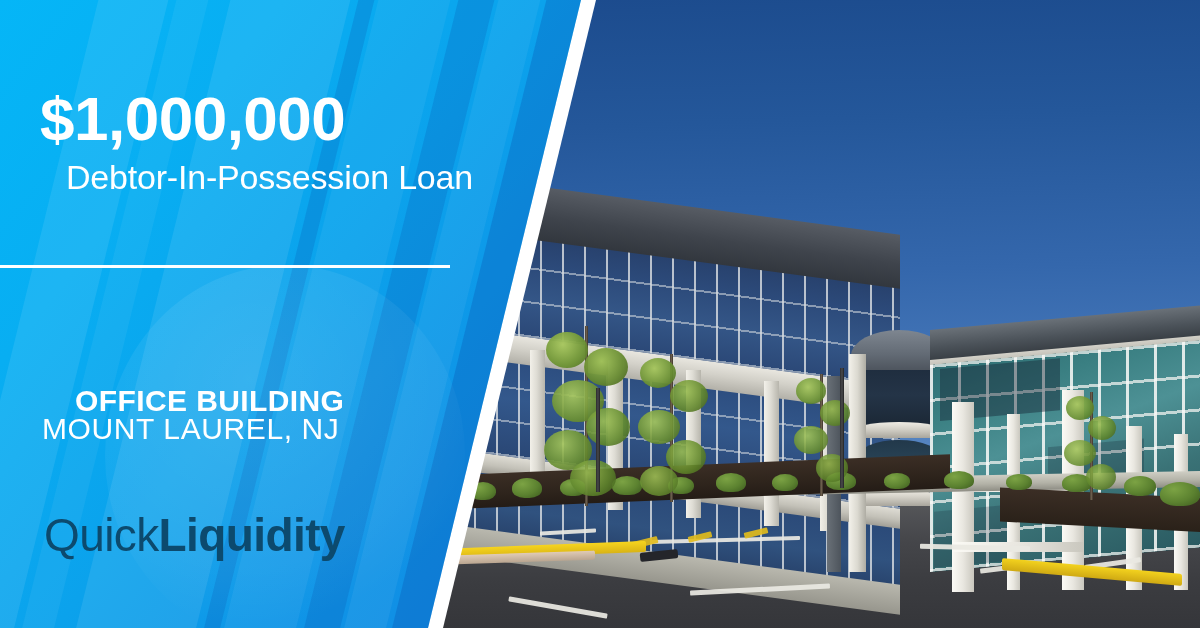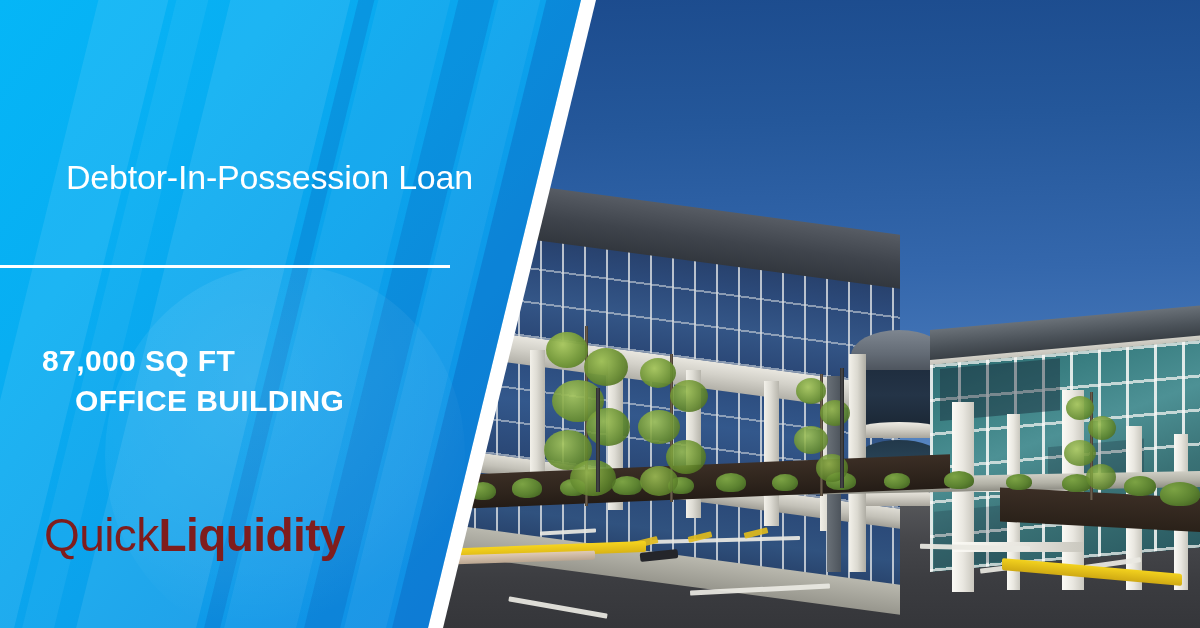--- a/index.html
+++ b/index.html
@@ -269,21 +269,21 @@
     font-size:30px; font-weight:bold; letter-spacing:.4px;
     color:#ffffff; line-height:1.12;margin-left:33px;
   }
   .location{
     position:absolute; left:42px; top:412px;
     font-size:30px; font-weight:300; letter-spacing:.6px;
     color:#ffffff; line-height:1.12;
   }
   .logo{
     position:absolute; left:44px; top:512px;
-    font-size:46px; line-height:1; color:#7f1d1d;
+    font-size:46px; line-height:1; color:#0c4a6e;
     white-space:nowrap;
   }
   .logo .lq-quick{ font-weight:300; letter-spacing:-.6px; }
   .logo .lq-liquidity{ font-weight:600; letter-spacing:-.6px; }
 </style>
 </head>
 <body>
 
 <div class="canvas">
 
@@ -435,28 +435,29 @@
       <div class="dstripe dark" style="left:478px;width:36px;"></div>
       <div class="dstripe lite2" style="left:518px;width:42px;"></div>
       <div class="dstripe dark2" style="left:566px;width:60px;"></div>
       <div class="arc"></div>
     </div>
   </div>
 
   <div class="content">
 
 
+    <div class="amount">$1,000,000</div>
 
     <div class="loan-type">Debtor-In-Possession Loan</div>
 
     <div class="divider"></div>
 
-    <div class="sqft">87,000 SQ FT</div>
 
     <div class="bldg-type">OFFICE BUILDING</div>
 
+    <div class="location">MOUNT LAUREL, NJ</div>
 
     <div class="logo">
       <span class="lq-quick">Quick</span><span class="lq-liquidity">Liquidity</span>
     </div>
   </div>
 
 </div>
 
 </body></html>

